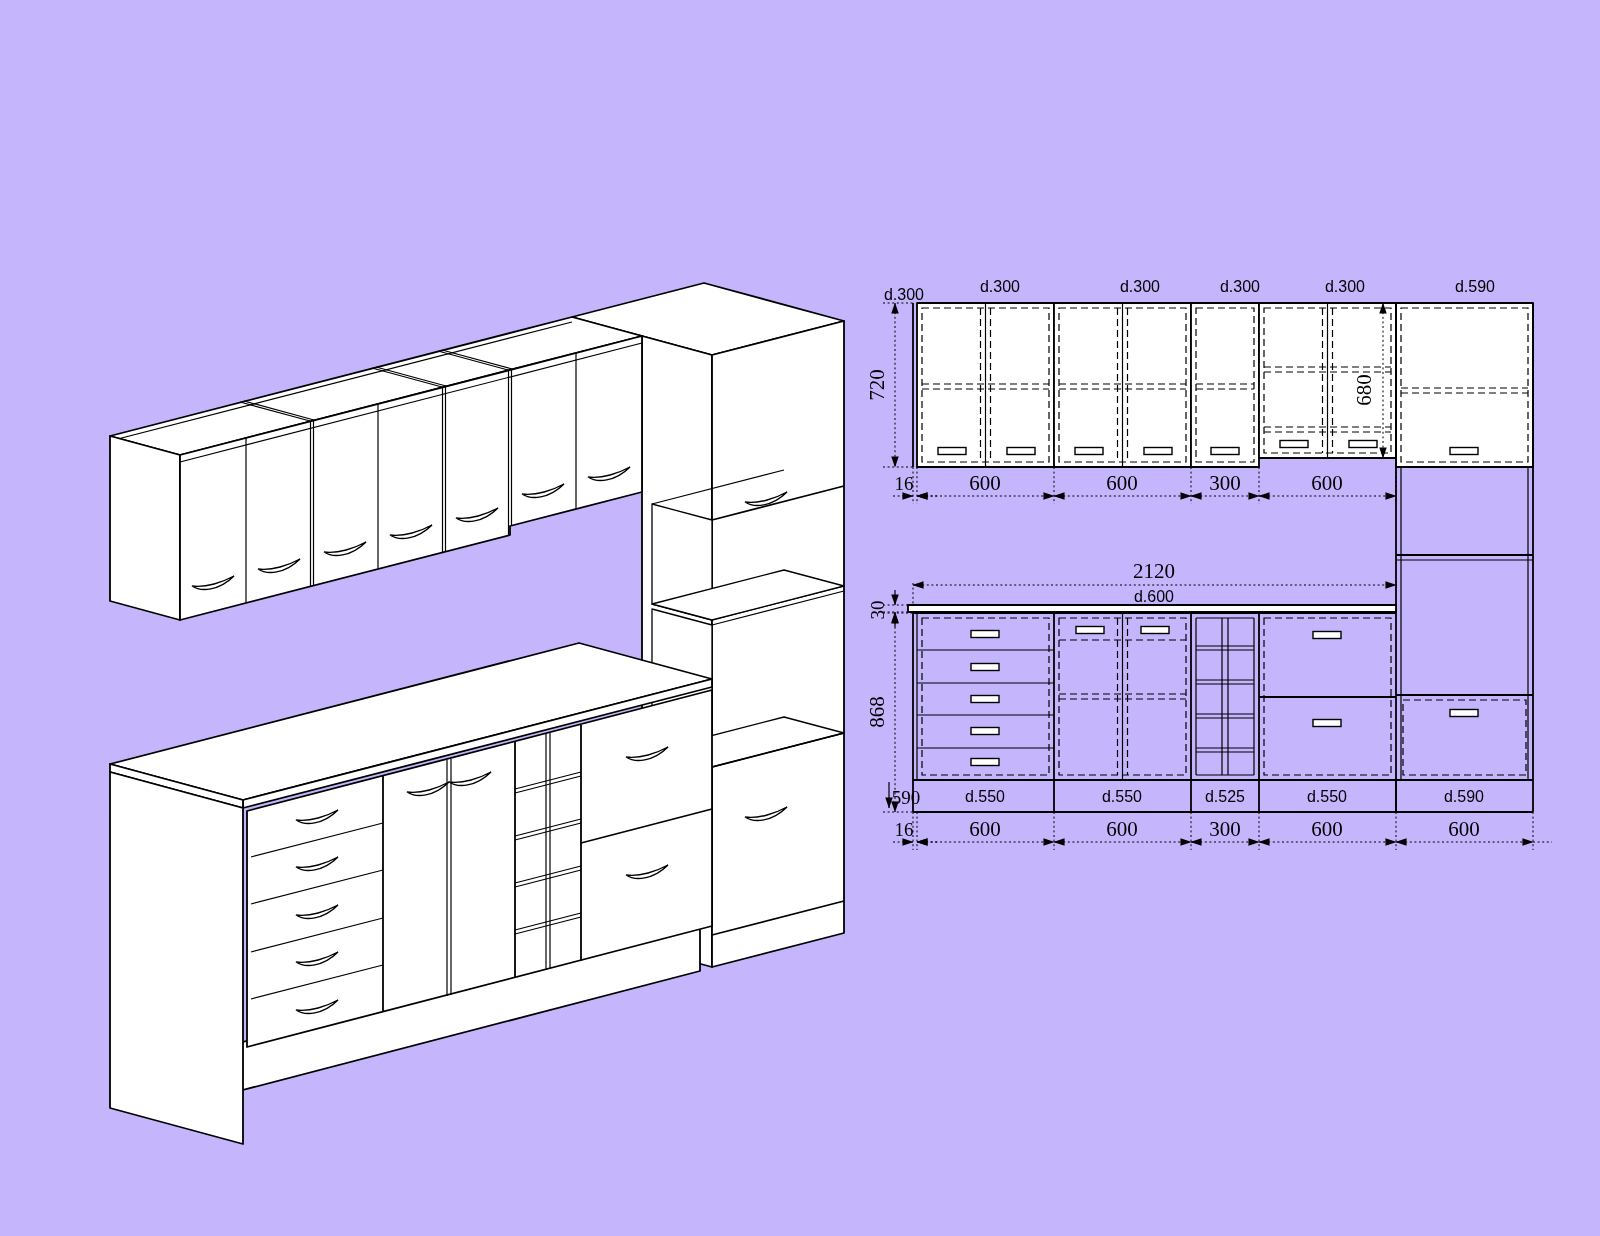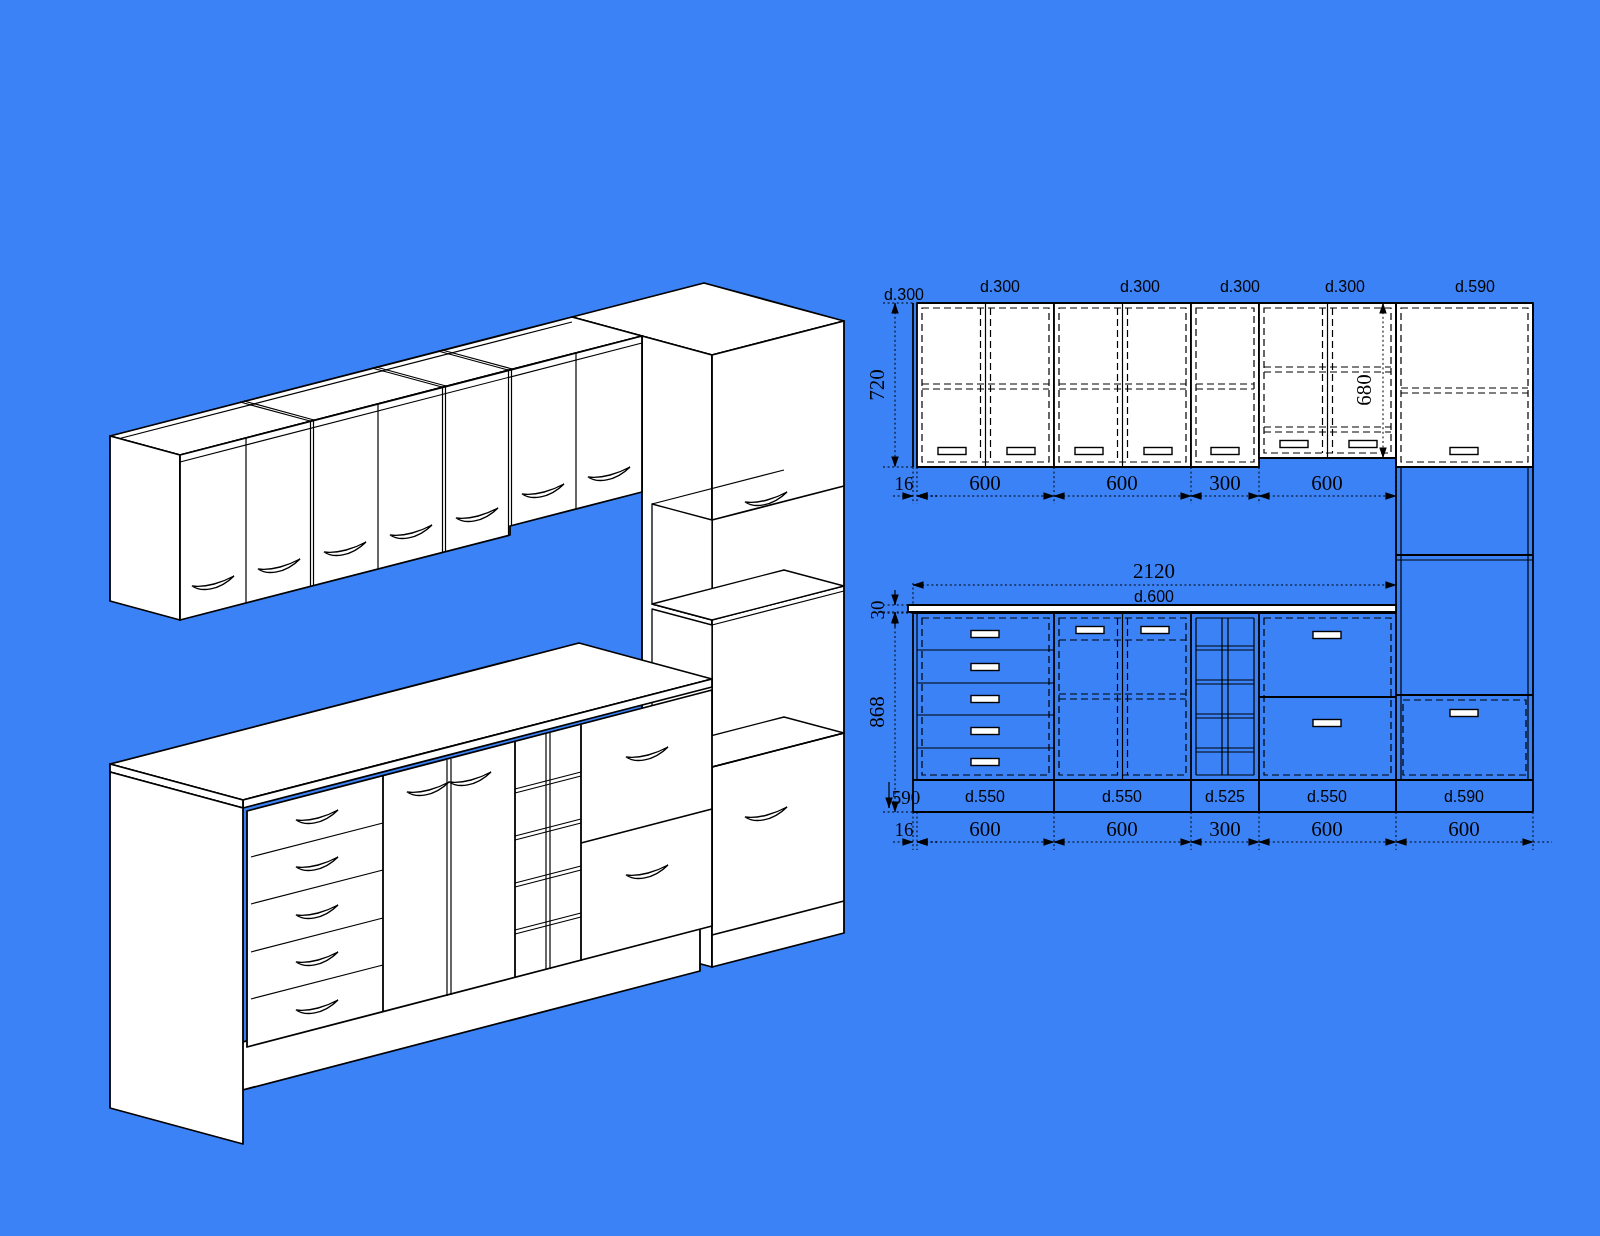--- a/index.html
+++ b/index.html
@@ -1,16 +1,16 @@
 <!DOCTYPE html>
 <html><head>
 <meta charset="utf-8">
 <style>
   html,body{margin:0;padding:0;background:#fff;}
-  .canvas{position:relative;width:1600px;height:1236px;background:#3b82f6;overflow:hidden;
+  .canvas{position:relative;width:1600px;height:1236px;background:#c4b5fd;overflow:hidden;
           font-family:"Liberation Sans",sans-serif;}
   svg{position:absolute;left:0;top:0;}
   .ln{stroke:#000;fill:none;stroke-width:1.8;}
   .ln2{stroke:#000;fill:none;stroke-width:1.2;}
   .dash{stroke:#000;fill:none;stroke-width:1.2;stroke-dasharray:7 4;}
   .dot{stroke:#000;fill:none;stroke-width:1;stroke-dasharray:2 2.6;}
   .face{fill:#fff;stroke:#000;stroke-width:1.8;stroke-linejoin:round;}
   .face2{fill:#fff;stroke:#000;stroke-width:1.3;stroke-linejoin:round;}
   .dimtxt{font-family:"Liberation Serif",serif;font-size:21px;fill:#000;text-anchor:middle;}
   .dimtxt-s{font-family:"Liberation Serif",serif;font-size:19px;fill:#000;text-anchor:middle;}

